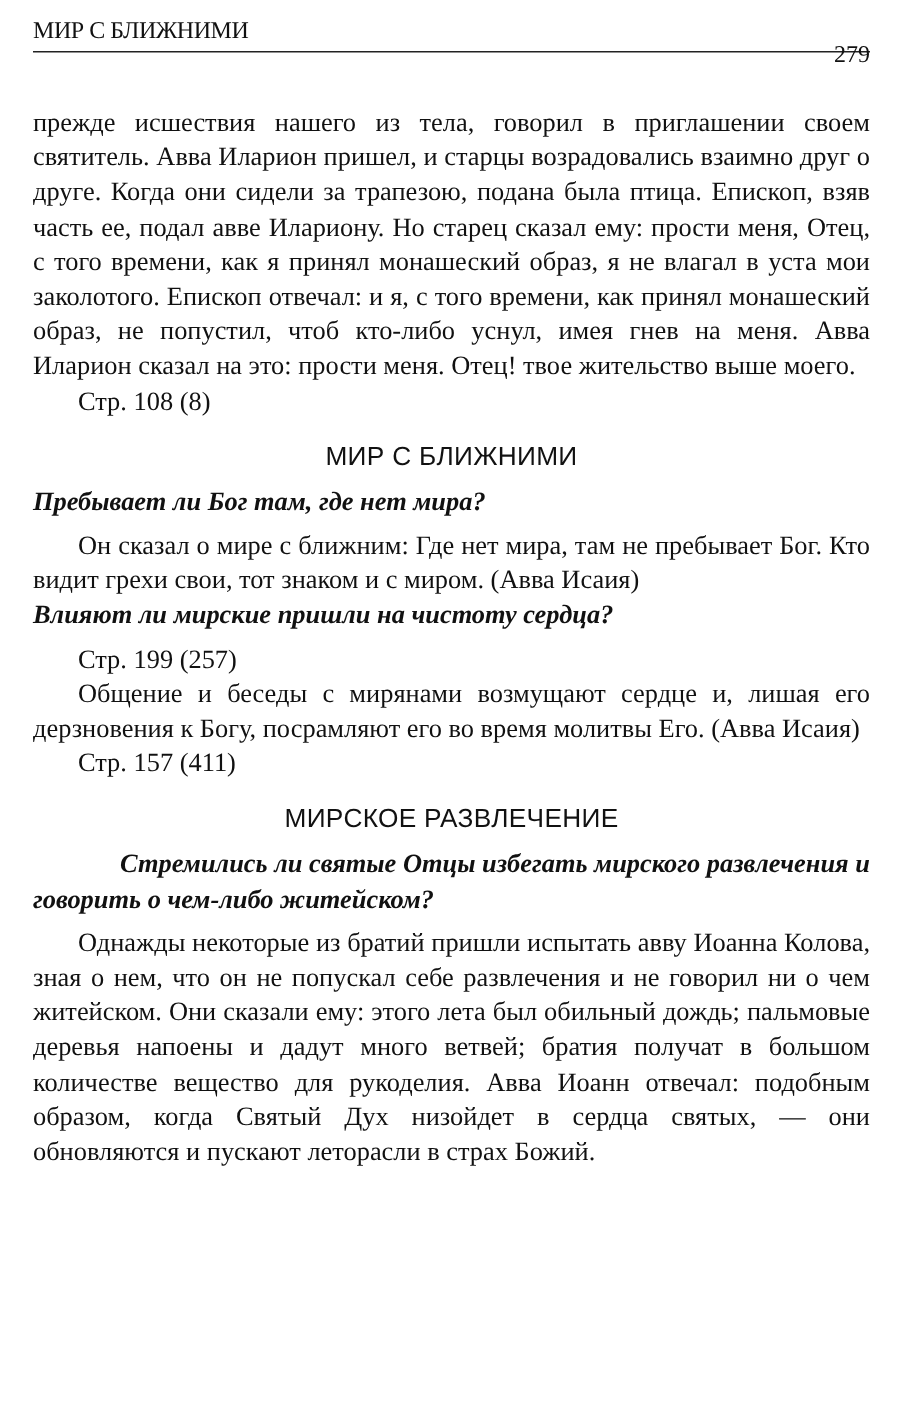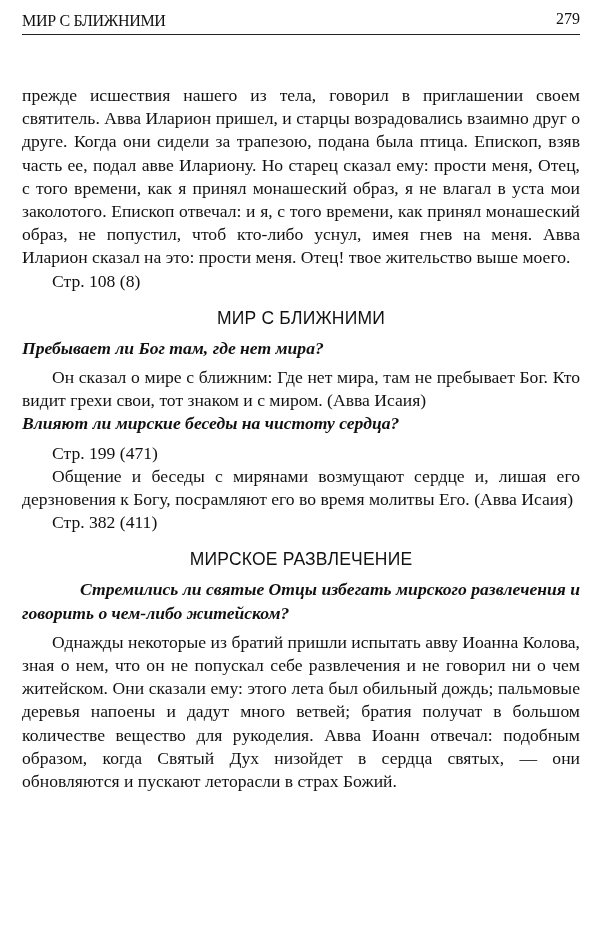--- a/index.html
+++ b/index.html
@@ -30,26 +30,26 @@
       position: absolute;
       left: 0;
       top: 12px;
       font-size: 16px;
       letter-spacing: -0.3px;
       font-family: "Liberation Serif", serif;
     }
     .page-number {
       position: absolute;
       right: 0;
-      top: 10px;
+      top: 28px;
       font-size: 16px;
       font-family: "Liberation Serif", serif;
     }
     .content {
-      margin-top: 49px;
+      margin-top: 35px;
       font-size: 17.6px;
       line-height: 23.2px;
     }
     p {
       margin: 0;
       text-align: justify;
       text-align-last: left;
     }
     .indent { text-indent: 30px; }
     .ref {
@@ -86,24 +86,24 @@
     <p>прежде исшествия нашего из тела, говорил в приглашении своем святитель. Авва Иларион пришел, и старцы возрадовались взаимно друг о друге. Когда они сидели за трапезою, подана была птица. Епископ, взяв часть ее, подал авве Илариону. Но старец сказал ему: прости меня, Отец, с того времени, как я принял монашеский образ, я не влагал в уста мои заколотого. Епископ отвечал: и я, с того времени, как принял монашеский образ, не попустил, чтоб кто-либо уснул, имея гнев на меня. Авва Иларион сказал на это: прости меня. Отец! твое жительство выше моего.</p>
     <p class="ref">Стр. 108 (8)</p>
 
     <div>
       <div class="section-heading">МИР С БЛИЖНИМИ</div>
       <p class="question">Пребывает ли Бог там, где нет мира?</p>
       <p class="indent">Он сказал о мире с ближним: Где нет мира, там не пребывает Бог. Кто видит грехи свои, тот знаком и с миром. (Авва Исаия)</p>
     </div>
 
     <div>
-      <p class="question">Влияют ли мирские беседы на чистоту сердца?</p>
-      <p class="ref">Стр. 199 (471)</p>
+      <p class="question">Влияют ли мирские пришли на чистоту сердца?</p>
+      <p class="ref">Стр. 199 (257)</p>
       <p class="indent">Общение и беседы с мирянами возмущают сердце и, лишая его дерзновения к Богу, посрамляют его во время молитвы Его. (Авва Исаия)</p>
-      <p class="ref">Стр. 382 (411)</p>
+      <p class="ref">Стр. 157 (411)</p>
     </div>
 
     <div>
       <div class="section-heading">МИРСКОЕ РАЗВЛЕЧЕНИЕ</div>
       <p class="question">Стремились ли святые Отцы избегать мирского развлечения и говорить о чем-либо житейском?</p>
       <p class="indent">Однажды некоторые из братий пришли испытать авву Иоанна Колова, зная о нем, что он не попускал себе развлечения и не говорил ни о чем житейском. Они сказали ему: этого лета был обильный дождь; пальмовые деревья напоены и дадут много ветвей; братия получат в большом количестве вещество для рукоделия. Авва Иоанн отвечал: подобным образом, когда Святый Дух низойдет в сердца святых, — они обновляются и пускают леторасли в страх Божий.</p>
     </div>
 
   </div>
 </div>

